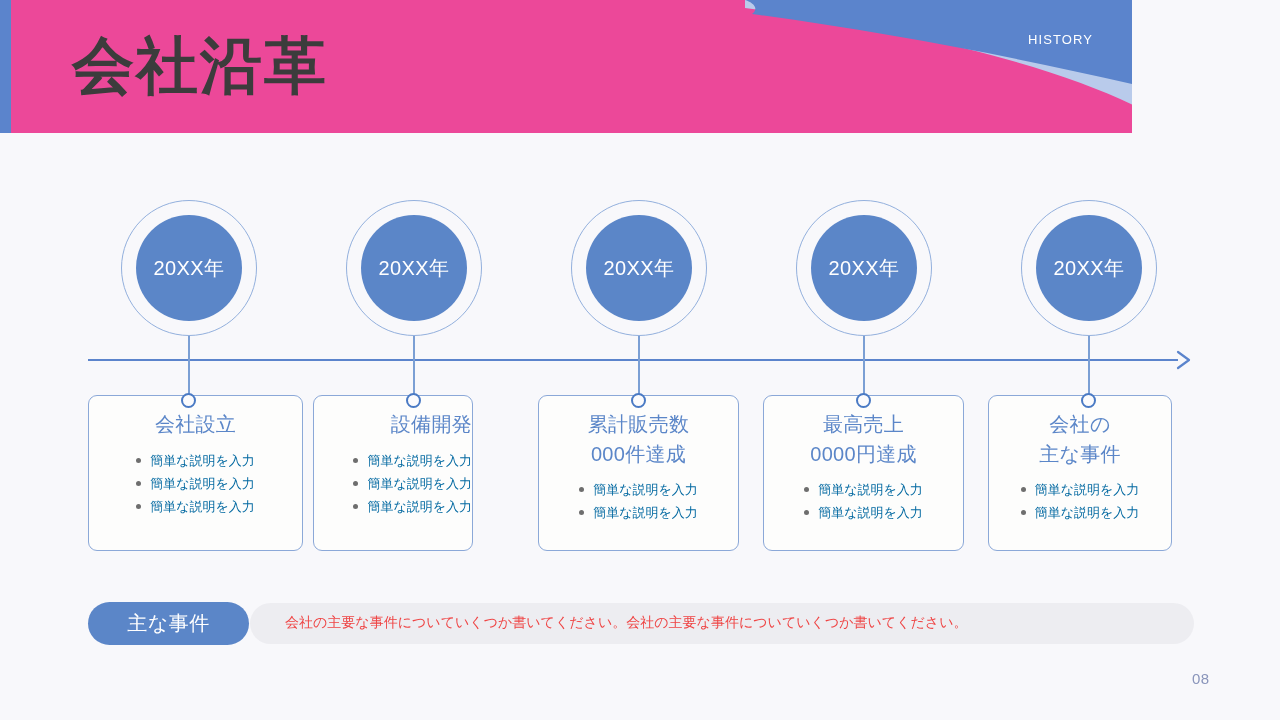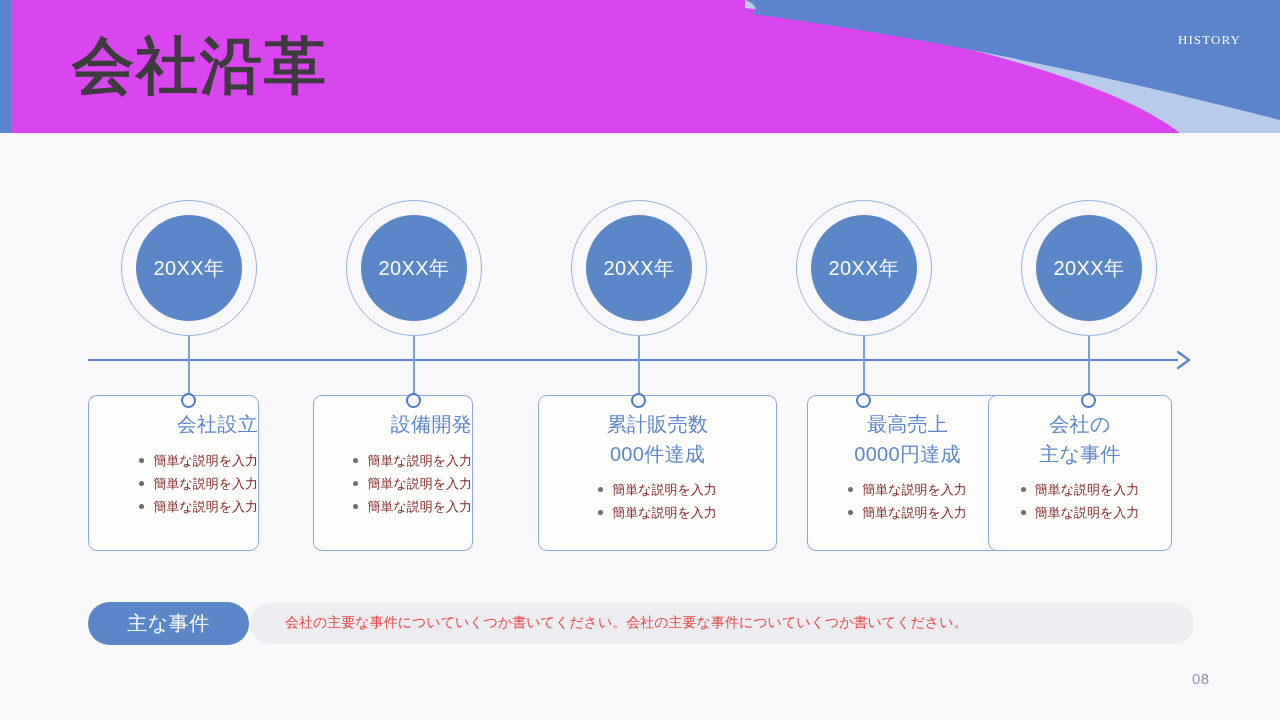--- a/index.html
+++ b/index.html
@@ -5,22 +5,22 @@
   * { margin:0; padding:0; box-sizing:border-box; }
   html,body { width:1280px; height:720px; overflow:hidden; }
   body {
     font-family:"Liberation Sans","DejaVu Sans",sans-serif;
     background:#f8f8fb;
     position:relative;
   }
 
   
   #header {
-    position:absolute; left:0; top:0; width:1280px; height:133px;
-    background:#d946ef; overflow:hidden;font-family:Liberation Serif, serif;
+    position:absolute; left:0; top:0; width:1132px; height:133px;
+    background:#ec4899; overflow:hidden;
   }
   #header-curve { position:absolute; left:0; top:0; width:1280px; height:133px; }
   #left-bar {
     position:absolute; left:0; top:0; width:11px; height:133px;
     background:#5b84cc;
   }
   #slide-title {
     position:absolute; left:72px; top:32px;
     font-size:62px; font-weight:700; color:#3c3c3c;
     letter-spacing:2px; line-height:1.1;
@@ -77,21 +77,21 @@
   }
   .card-bullets { margin-top:9px; }
   .bullet-row {
     display:flex; align-items:center; gap:9px;
     line-height:1.78;
   }
   .bullet-dot {
     width:5px; height:5px; border-radius:50%;
     background:#6e6e6e; flex:0 0 auto;
   }
-  .bullet-text { color:#7f1d1d; font-size:13px; white-space:nowrap; }
+  .bullet-text { color:#0369a1; font-size:13px; white-space:nowrap; }
 
   
   #note-bg {
     position:absolute; left:250px; top:603px; width:944px; height:41px;
     background:#ededf1; border-radius:21px;
   }
   #note-text {
     position:absolute; left:285px; top:614px;
     color:#ef4444; font-size:14px; white-space:nowrap;
   }
@@ -160,21 +160,21 @@
       <span class="node-year">20XX年</span>
     </div>
   </div>
   <div class="node" style="left:1021px;">
     <div class="node-ring"></div>
     <div class="node-disc">
       <span class="node-year">20XX年</span>
     </div>
   </div>
 
-  <div class="card" style="left:88px; width:171px;align-items:flex-end;">
+  <div class="card" style="left:88px; width:215px;">
     <div class="card-title">会社設立</div>
     <div class="card-bullets">
       <div class="bullet-row">
         <span class="bullet-dot"></span>
         <span class="bullet-text">簡単な説明を入力</span>
       </div>
       <div class="bullet-row">
         <span class="bullet-dot"></span>
         <span class="bullet-text">簡単な説明を入力</span>
       </div>
@@ -196,36 +196,36 @@
         <span class="bullet-dot"></span>
         <span class="bullet-text">簡単な説明を入力</span>
       </div>
       <div class="bullet-row">
         <span class="bullet-dot"></span>
         <span class="bullet-text">簡単な説明を入力</span>
       </div>
     </div>
   </div>
 
-  <div class="card" style="left:538px; width:239px;">
+  <div class="card" style="left:538px; width:201px;">
     <div class="card-title">累計販売数
 000件達成</div>
     <div class="card-bullets">
       <div class="bullet-row">
         <span class="bullet-dot"></span>
         <span class="bullet-text">簡単な説明を入力</span>
       </div>
       <div class="bullet-row">
         <span class="bullet-dot"></span>
         <span class="bullet-text">簡単な説明を入力</span>
       </div>
     </div>
   </div>
 
-  <div class="card" style="left:763px; width:201px;margin-left:44px;">
+  <div class="card" style="left:763px; width:201px;">
     <div class="card-title">最高売上
 0000円達成</div>
     <div class="card-bullets">
       <div class="bullet-row">
         <span class="bullet-dot"></span>
         <span class="bullet-text">簡単な説明を入力</span>
       </div>
       <div class="bullet-row">
         <span class="bullet-dot"></span>
         <span class="bullet-text">簡単な説明を入力</span>

